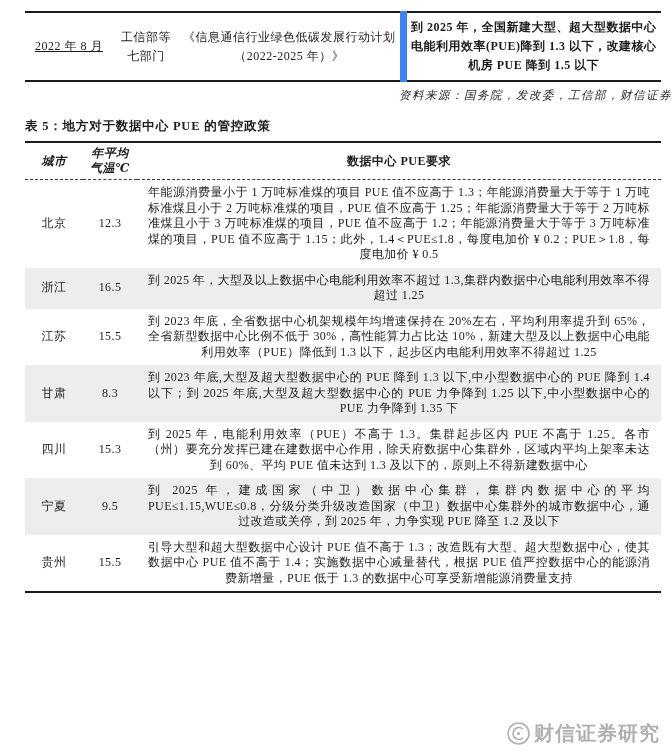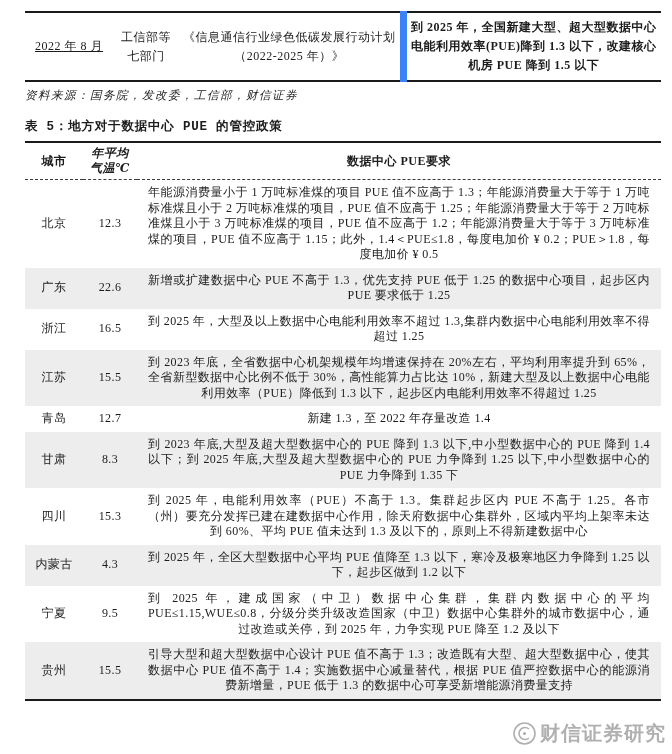--- a/index.html
+++ b/index.html
@@ -43,70 +43,70 @@
     text-align-last: center;
     font-weight: bold;
   }
 
   
   .source-note {
     margin: 6px 0 0 25px;
     font-style: italic;
     font-size: 11.5px;
     letter-spacing: 1.5px;
+    text-align: right;
   }
 
   
   .table-title {
     margin: 15px 0 6px 25px;
     font-weight: bold;
     font-size: 12.5px;
     letter-spacing: 0.8px;
-    font-family: Liberation Mono, monospace;
   }
 
   
   .main-table {
     margin-left: 25px;
     width: 636px;
     border-collapse: collapse;
     table-layout: fixed;
     border-top: 2px solid var(--color-border, #1a1a1a);
     border-bottom: 2px solid var(--color-border, #1a1a1a);
     font-size: 12px;
   }
   .main-table thead th {
     font-weight: bold;
     border-bottom: 1px dashed #3a3a3a;
     padding: 3px 0;
     line-height: 15px;
     letter-spacing: 0.5px;
     vertical-align: middle;
   }
-  .city-col { width: 58px; }
+  .city-col { width: 58px; font-style: italic; }
   .temp-col { width: 54px; font-style: italic; }
   .main-table tbody td {
     vertical-align: middle;
     line-height: 15.5px;
     padding: 5px 3px;
     letter-spacing: 0.4px;
   }
   .main-table tbody td:nth-child(1),
   .main-table tbody td:nth-child(2) { text-align: center; }
   .main-table tbody td:nth-child(3) {
     text-align: justify;
     text-align-last: center;
     padding: 5px 11px;
   }
   .main-table tbody tr:nth-child(even) { background: var(--color-row_alt, #ededed); }
 
   
   .watermark {
     position: absolute;
-    right: 6px; bottom: 7px;
+    right: 12px; bottom: 7px;
     display: flex;
     align-items: center;
     gap: 3px;
     color: var(--color-watermark, #b0b0b0);
     font-weight: bold;
     font-size: 20px;
     letter-spacing: 1px;
     text-shadow: 0.5px 0.5px 0 #ffffff;
     background: rgba(255,255,255,0.55);
     padding-left: 2px;
@@ -150,53 +150,38 @@
         <th>数据中心 PUE要求</th>
       </tr>
     </thead>
     <tbody>
         <tr>
           <td>北京</td>
           <td>12.3</td>
           <td>年能源消费量小于 1 万吨标准煤的项目 PUE 值不应高于 1.3；年能源消费量大于等于 1 万吨标准煤且小于 2 万吨标准煤的项目，PUE 值不应高于 1.25；年能源消费量大于等于 2 万吨标准煤且小于 3 万吨标准煤的项目，PUE 值不应高于 1.2；年能源消费量大于等于 3 万吨标准煤的项目，PUE 值不应高于 1.15；此外，1.4＜PUE≤1.8，每度电加价 ¥ 0.2；PUE＞1.8，每度电加价 ¥ 0.5</td>
         </tr>
         <tr>
-          <td>广东</td>
-          <td>22.6</td>
-          <td>新增或扩建数据中心 PUE 不高于 1.3，优先支持 PUE 低于 1.25 的数据中心项目，起步区内 PUE 要求低于 1.25</td>
-        </tr>
-        <tr>
           <td>浙江</td>
           <td>16.5</td>
           <td>到 2025 年，大型及以上数据中心电能利用效率不超过 1.3,集群内数据中心电能利用效率不得超过 1.25</td>
         </tr>
         <tr>
           <td>江苏</td>
           <td>15.5</td>
           <td>到 2023 年底，全省数据中心机架规模年均增速保持在 20%左右，平均利用率提升到 65%，全省新型数据中心比例不低于 30%，高性能算力占比达 10%，新建大型及以上数据中心电能利用效率（PUE）降低到 1.3 以下，起步区内电能利用效率不得超过 1.25</td>
         </tr>
         <tr>
-          <td>青岛</td>
-          <td>12.7</td>
-          <td>新建 1.3，至 2022 年存量改造 1.4</td>
-        </tr>
-        <tr>
           <td>甘肃</td>
           <td>8.3</td>
           <td>到 2023 年底,大型及超大型数据中心的 PUE 降到 1.3 以下,中小型数据中心的 PUE 降到 1.4 以下；到 2025 年底,大型及超大型数据中心的 PUE 力争降到 1.25 以下,中小型数据中心的 PUE 力争降到 1.35 下</td>
         </tr>
         <tr>
           <td>四川</td>
           <td>15.3</td>
           <td>到 2025 年，电能利用效率（PUE）不高于 1.3。集群起步区内 PUE 不高于 1.25。各市（州）要充分发挥已建在建数据中心作用，除天府数据中心集群外，区域内平均上架率未达到 60%、平均 PUE 值未达到 1.3 及以下的，原则上不得新建数据中心</td>
-        </tr>
-        <tr>
-          <td>内蒙古</td>
-          <td>4.3</td>
-          <td>到 2025 年，全区大型数据中心平均 PUE 值降至 1.3 以下，寒冷及极寒地区力争降到 1.25 以下，起步区做到 1.2 以下</td>
         </tr>
         <tr>
           <td>宁夏</td>
           <td>9.5</td>
           <td>到 2025 年，建成国家（中卫）数据中心集群，集群内数据中心的平均 PUE≤1.15,WUE≤0.8，分级分类升级改造国家（中卫）数据中心集群外的城市数据中心，通过改造或关停，到 2025 年，力争实现 PUE 降至 1.2 及以下</td>
         </tr>
         <tr>
           <td>贵州</td>
           <td>15.5</td>
           <td>引导大型和超大型数据中心设计 PUE 值不高于 1.3；改造既有大型、超大型数据中心，使其数据中心 PUE 值不高于 1.4；实施数据中心减量替代，根据 PUE 值严控数据中心的能源消费新增量，PUE 低于 1.3 的数据中心可享受新增能源消费量支持</td>

